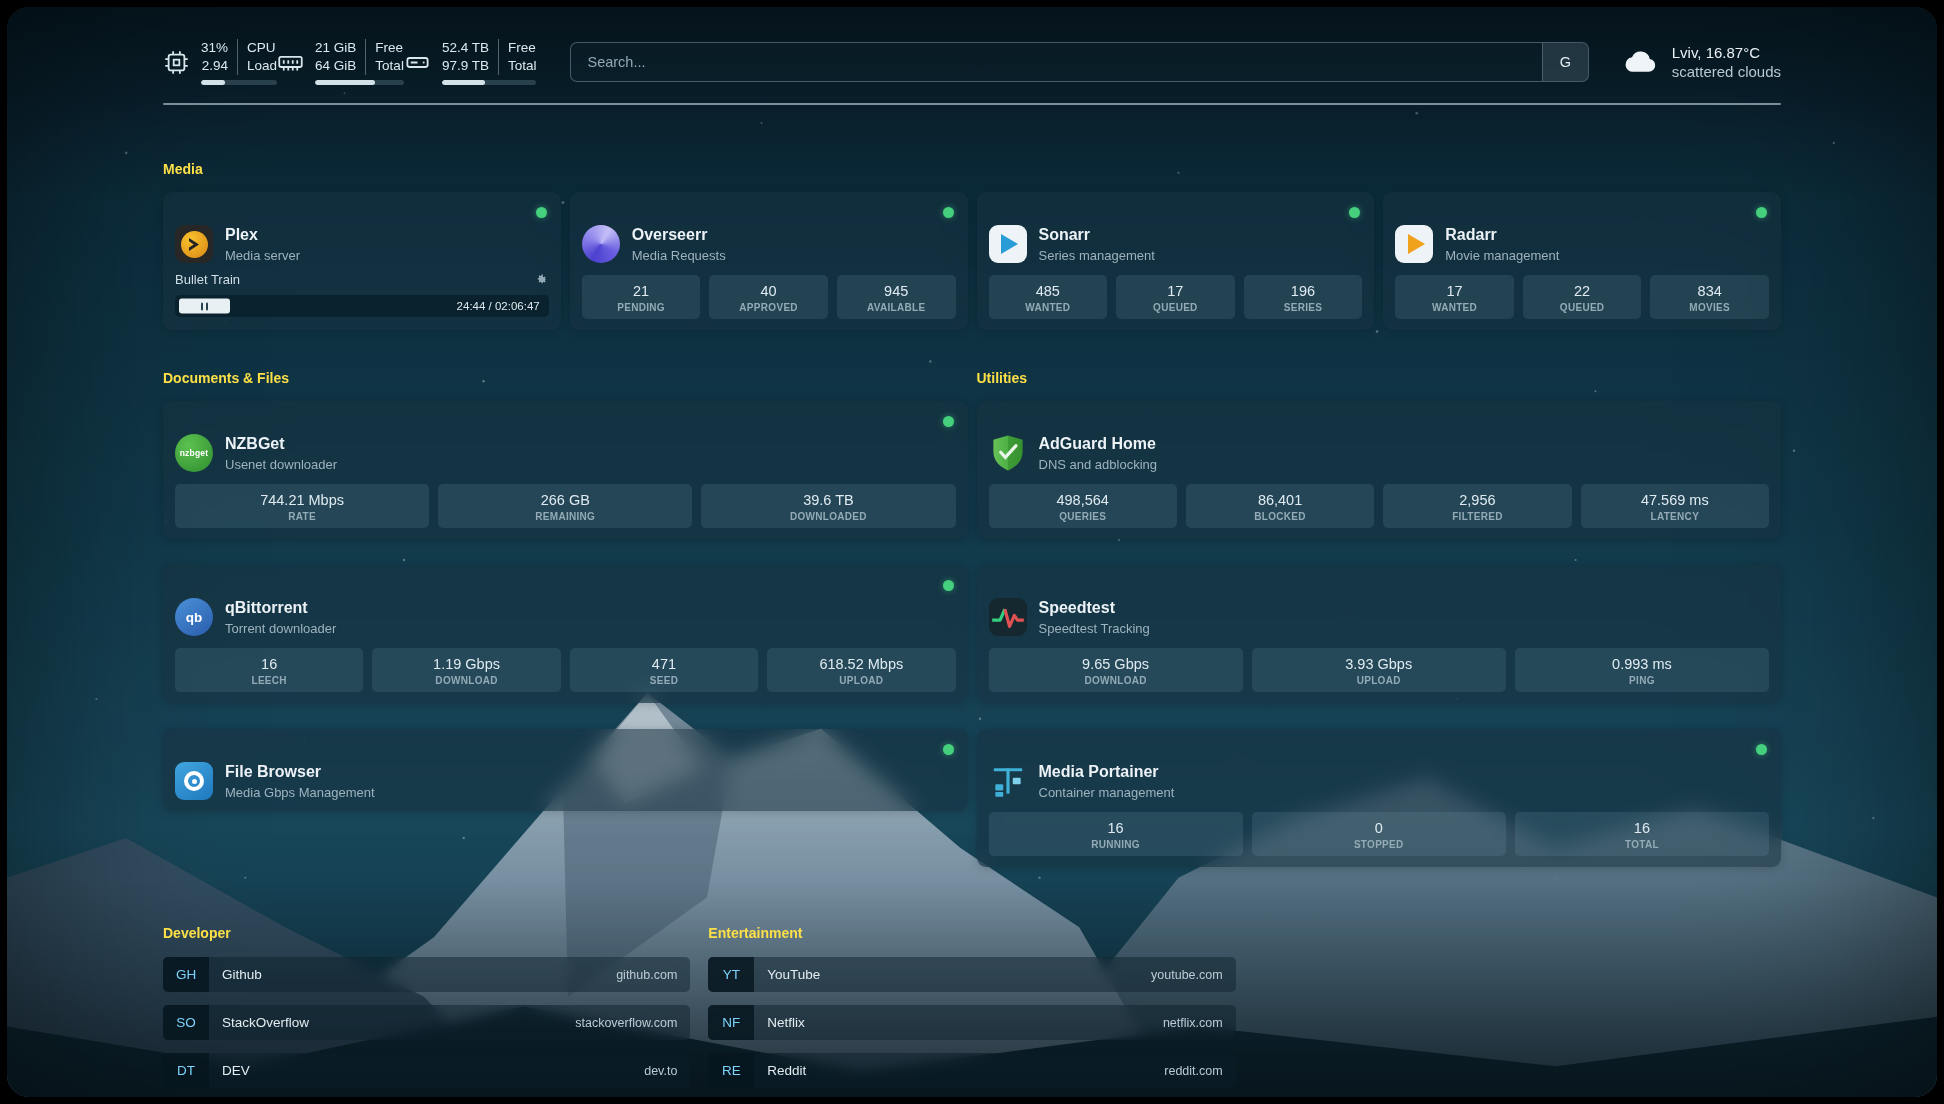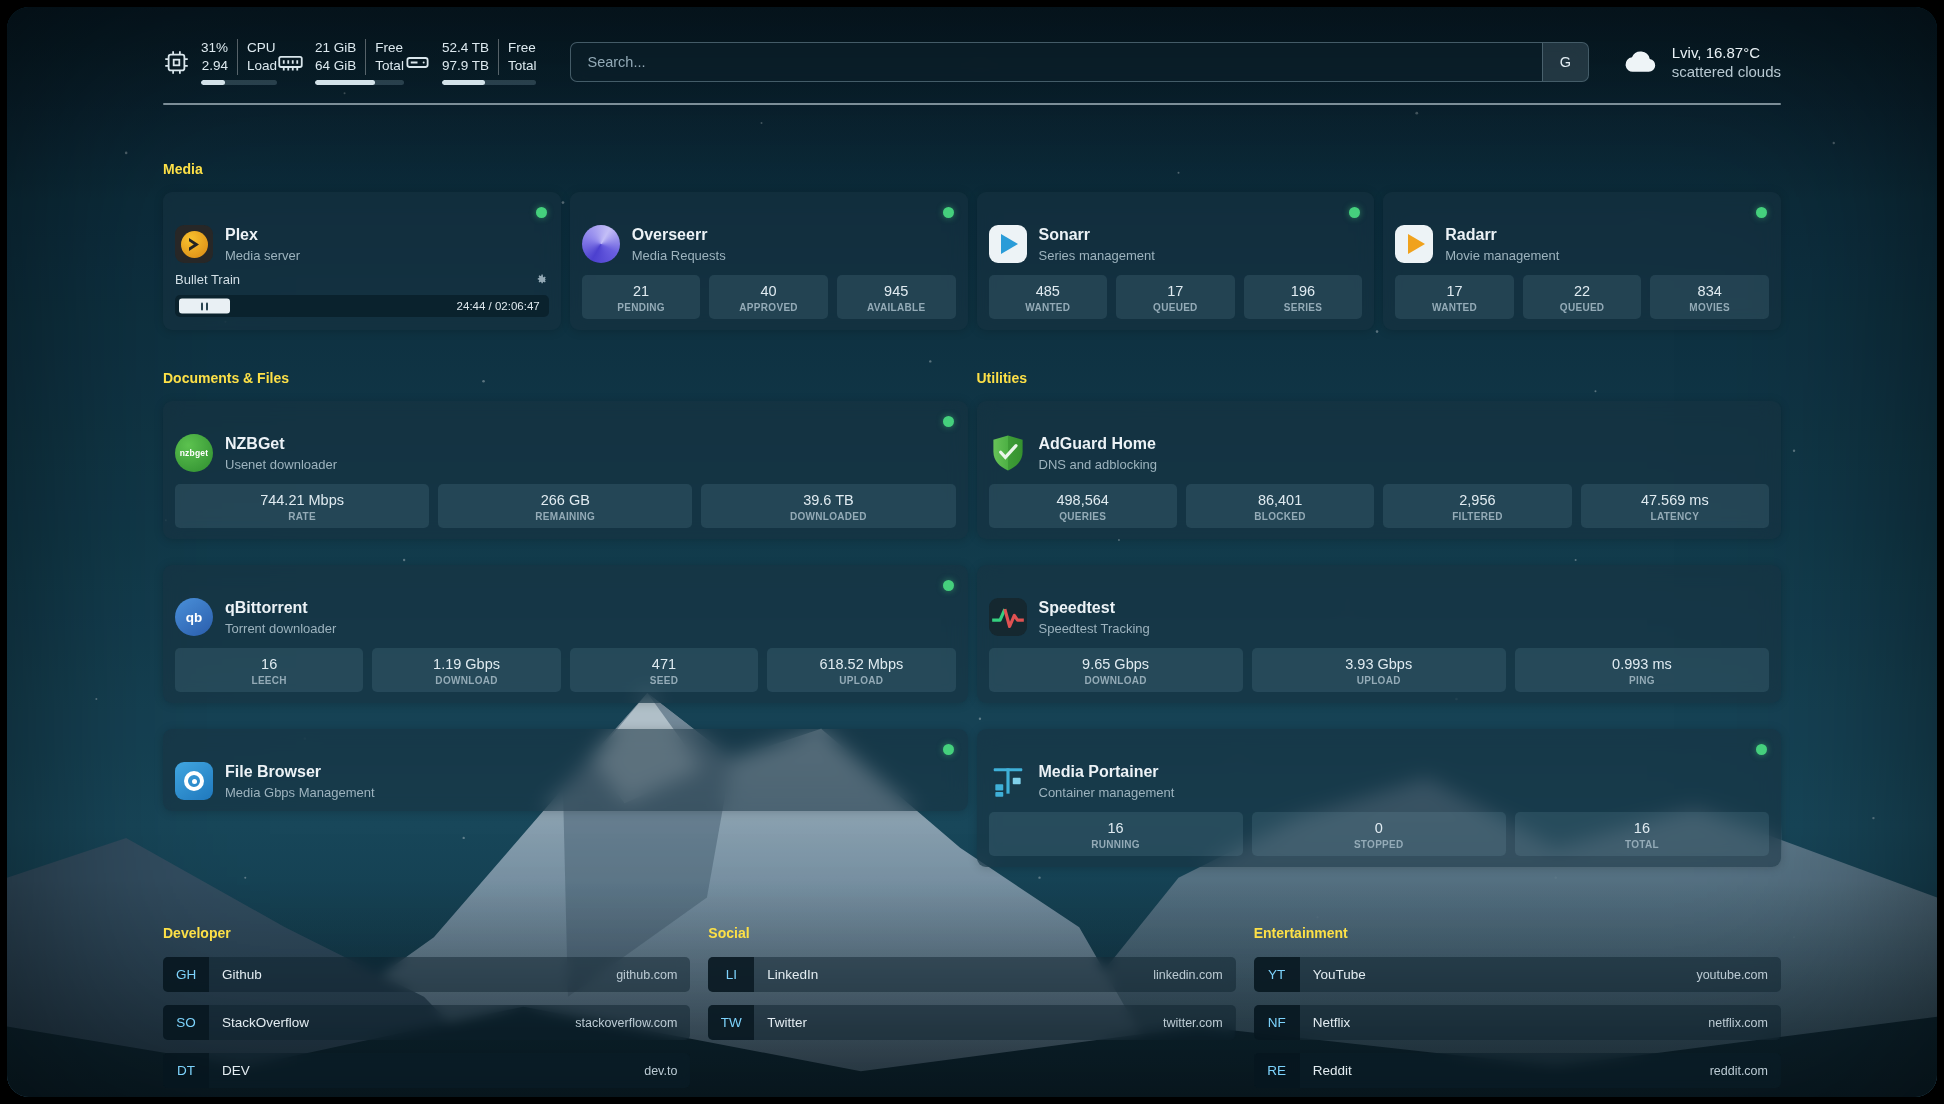--- a/index.html
+++ b/index.html
@@ -618,35 +618,20 @@
             <span class="bm-url">stackoverflow.com</span>
           </div>
           <div class="bm-row">
             <span class="bm-abbr">DT</span>
             <span class="bm-name">DEV</span>
             <span class="bm-url">dev.to</span>
           </div>
         </div>
       </div>
 
-      <div>
-        <div class="section-title">Social</div>
-        <div class="bm-list">
-          <div class="bm-row">
-            <span class="bm-abbr">LI</span>
-            <span class="bm-name">LinkedIn</span>
-            <span class="bm-url">linkedin.com</span>
-          </div>
-          <div class="bm-row">
-            <span class="bm-abbr">TW</span>
-            <span class="bm-name">Twitter</span>
-            <span class="bm-url">twitter.com</span>
-          </div>
-        </div>
-      </div>
 
       <div>
         <div class="section-title">Entertainment</div>
         <div class="bm-list">
           <div class="bm-row">
             <span class="bm-abbr">YT</span>
             <span class="bm-name">YouTube</span>
             <span class="bm-url">youtube.com</span>
           </div>
           <div class="bm-row">

